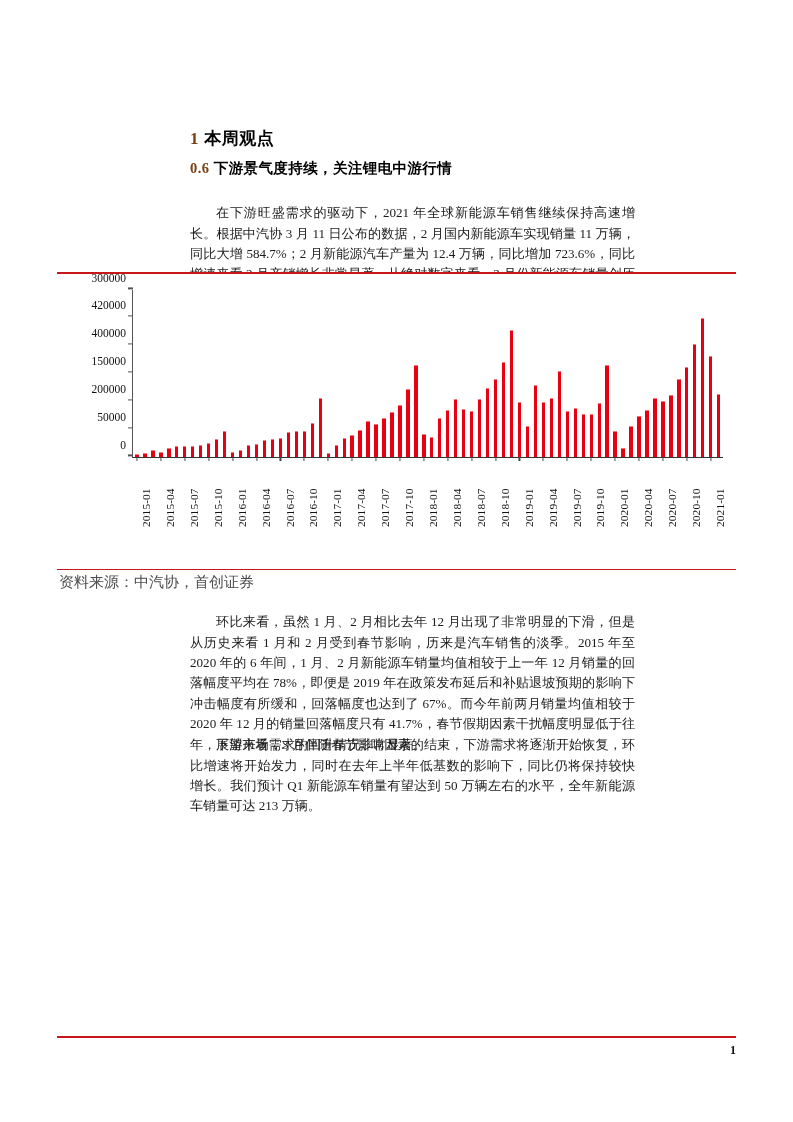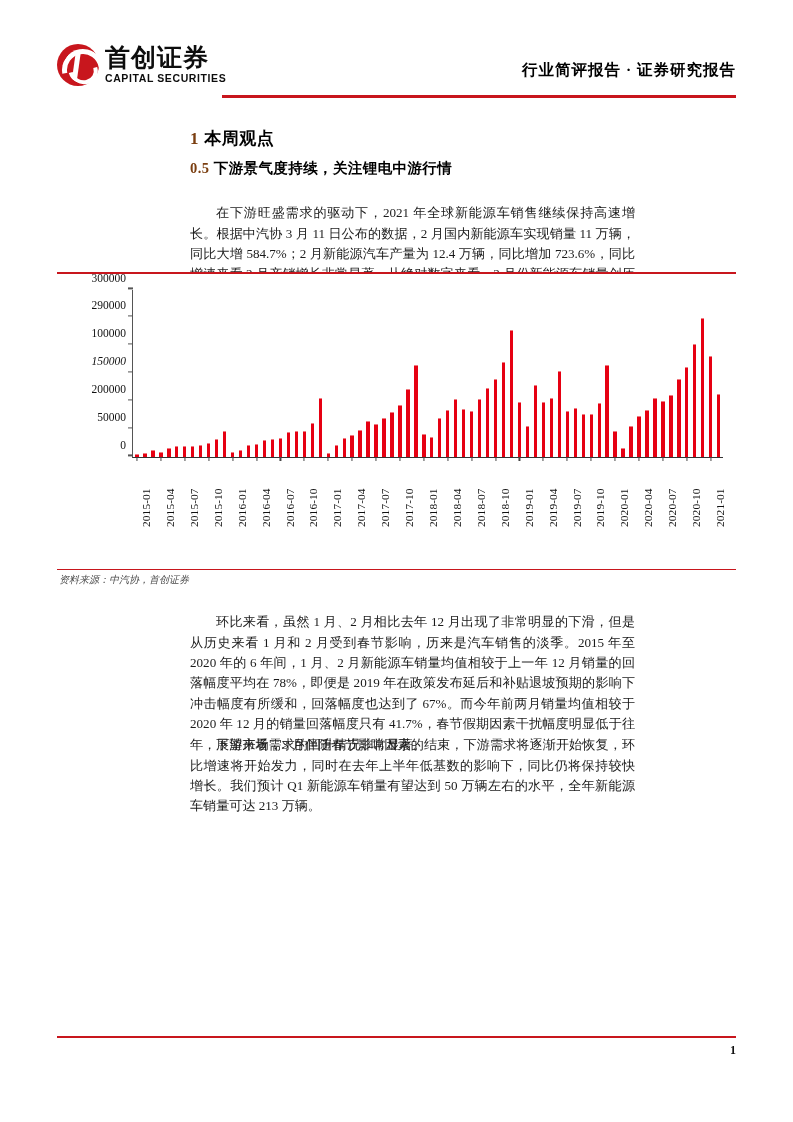--- a/index.html
+++ b/index.html
@@ -187,22 +187,21 @@
     position: relative;
     height: 295px;
     background: #fff;
   }
   .fig-rule-bottom {
     height: 1.6px;
     background: #c8161d;
   }
   .fig-source {
     font-family: "Liberation Serif", serif;
-    font-style: italic;
-    font-size: 10px;
+    font-size: 15px;
     color: #4c4c4c;
     padding-top: 3px;
     padding-left: 2px;
   }
 
   
   .chart {
     position: absolute;
     left: 0;
     top: 6px;
@@ -333,43 +332,27 @@
     font-weight: bold;
     font-size: 12px;
     color: #111;
   }
 </style>
 </head>
 <body>
 
 <div class="page">
 
-  <div class="header">
-    <div class="logo-wrap">
-      <div class="logo-mark">
-        <div class="ring"></div>
-        <div class="swirl"></div>
-        <div class="swirl2"></div>
-        <div class="bar"></div>
-      </div>
-      <div class="logo-text">
-        <div class="logo-cn">首创证券</div>
-        <div class="logo-en">CAPITAL SECURITIES</div>
-      </div>
-    </div>
-    <div class="header-title">行业简评报告 · 证券研究报告</div>
-    <div class="header-rule"></div>
-  </div>
 
   <div class="h1">
     <span class="num">1</span>
     <span>本周观点</span>
   </div>
   <div class="h2">
-    <span class="num">0.5</span>
+    <span class="num">0.6</span>
     <span>下游景气度持续，关注锂电中游行情</span>
   </div>
 
   <p class="para" id="para1">在下游旺盛需求的驱动下，2021 年全球新能源车销售继续保持高速增长。根据中汽协 3 月 11 日公布的数据，2 月国内新能源车实现销量 11 万辆，同比大增 584.7%；2 月新能源汽车产量为 12.4 万辆，同比增加 723.6%，同比增速来看 2 月产销增长非常显著。从绝对数字来看，2 月份新能源车销量创历史 2 月销量新高。</p>
   <p class="para" id="para2">环比来看，虽然 1 月、2 月相比去年 12 月出现了非常明显的下滑，但是从历史来看 1 月和 2 月受到春节影响，历来是汽车销售的淡季。2015 年至 2020 年的 6 年间，1 月、2 月新能源车销量均值相较于上一年 12 月销量的回落幅度平均在 78%，即便是 2019 年在政策发布延后和补贴退坡预期的影响下冲击幅度有所缓和，回落幅度也达到了 67%。而今年前两月销量均值相较于 2020 年 12 月的销量回落幅度只有 41.7%，春节假期因素干扰幅度明显低于往年，下游市场需求的回升情况非常显著。</p>
   <p class="para" id="para3">展望来看，3 月伴随春节影响因素的结束，下游需求将逐渐开始恢复，环比增速将开始发力，同时在去年上半年低基数的影响下，同比仍将保持较快增长。我们预计 Q1 新能源车销量有望达到 50 万辆左右的水平，全年新能源车销量可达 213 万辆。</p>
 
   <div class="figure">
     <div class="fig-rule-top"></div>
     <div class="fig-body">
@@ -623,25 +606,25 @@
               <div class="bar-slot">
                 <div class="bar-red" style="height: 36.6667%;"></div>
               </div>
             </div>
         <div class="ytick" style="bottom: 0%;">0</div>
             <div class="ytick-mark" style="bottom: 0%;"></div>
             <div class="ytick" style="bottom: 16.6667%;">50000</div>
             <div class="ytick-mark" style="bottom: 16.6667%;"></div>
             <div class="ytick" style="bottom: 33.3333%;">200000</div>
             <div class="ytick-mark" style="bottom: 33.3333%;"></div>
-            <div class="ytick" style="bottom: 50%; font-style: italic;">150000</div>
+            <div class="ytick" style="bottom: 50%;">150000</div>
             <div class="ytick-mark" style="bottom: 50%;"></div>
-            <div class="ytick" style="bottom: 66.6667%;">100000</div>
+            <div class="ytick" style="bottom: 66.6667%;">400000</div>
             <div class="ytick-mark" style="bottom: 66.6667%;"></div>
-            <div class="ytick" style="bottom: 83.3333%;">290000</div>
+            <div class="ytick" style="bottom: 83.3333%;">420000</div>
             <div class="ytick-mark" style="bottom: 83.3333%;"></div>
             <div class="ytick" style="bottom: 100%;">300000</div>
             <div class="ytick-mark" style="bottom: 100%;"></div>
           </div>
         <div class="xlabels" id="xlabels">
             <div class="xlabel" style="left: 7.98649px; top: 64px;">2015-01</div>
             <div class="xlabel" style="left: 31.9054px; top: 64px;">2015-04</div>
             <div class="xlabel" style="left: 55.8243px; top: 64px;">2015-07</div>
             <div class="xlabel" style="left: 79.7432px; top: 64px;">2015-10</div>
             <div class="xlabel" style="left: 103.662px; top: 64px;">2016-01</div>

